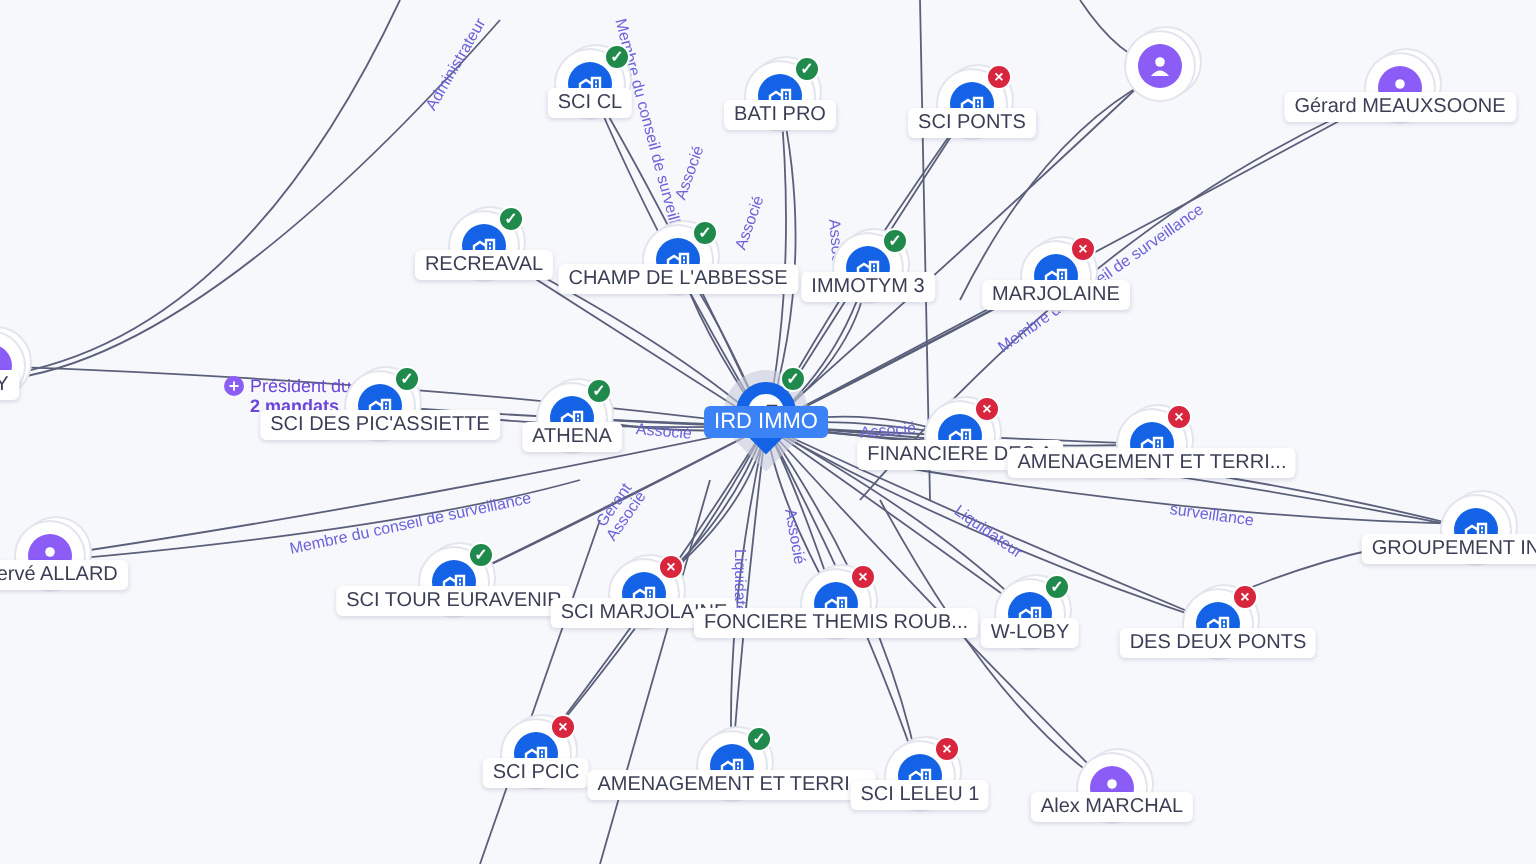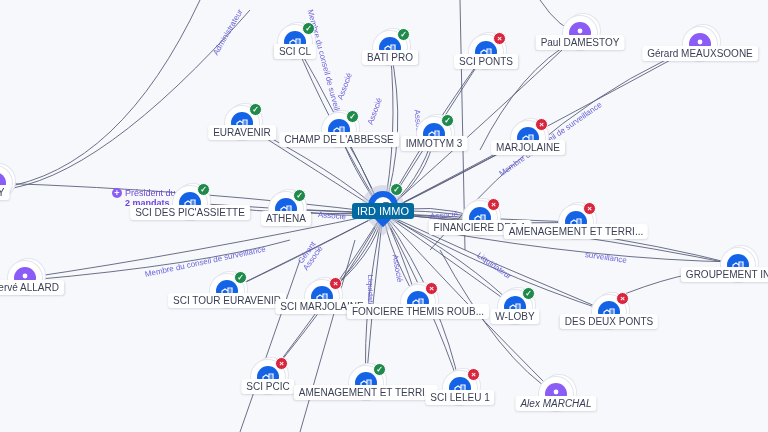--- a/index.html
+++ b/index.html
@@ -10,21 +10,21 @@
   .circle { position:absolute; left:50%; top:50%; width:34px; height:34px; margin:-17px 0 0 -17px; border-radius:50%; background:#fff; box-shadow:0 0 0 1px #e3e5ee, 3px -2px 0 0 #fff, 3px -2px 0 1px #e3e5ee; display:flex; align-items:center; justify-content:center; }
   .inner { width:22px; height:22px; border-radius:50%; display:flex; align-items:center; justify-content:center; }
   .inner.company { background:#1463e6; }
   .inner.person { background:#8b5cf6; }
   .badge { position:absolute; right:-3px; top:-3px; width:11px; height:11px; border-radius:50%; border:1px solid #fff; display:flex; align-items:center; justify-content:center; color:#fff; font-size:8px; line-height:1; font-weight:bold; }
   .badge.ok { background:#1f8a4c; }
   .badge.ko { background:#d7263d; }
   .label { position:absolute; left:50%; top:22px; transform:translateX(-50%); white-space:nowrap; background:#fff; color:#3a3f55; font-size:10px; padding:2px 5px; border-radius:3px; box-shadow:0 1px 2px rgba(40,50,90,0.15); }
   .center-pin { position:absolute; left:50%; top:50%; width:30px; height:30px; margin:-22px 0 0 -15px; border-radius:50% 50% 50% 0; transform:rotate(-45deg); background:#1463e6; box-shadow:0 0 0 6px rgba(200,205,220,0.6); }
   .center-pin-in { position:absolute; left:50%; top:50%; width:18px; height:18px; margin:-16px 0 0 -9px; border-radius:50%; background:#fff; display:flex; align-items:center; justify-content:center; }
-  .center-label { position:absolute; left:50%; top:20px; transform:translateX(-50%); background:#0369a1; color:#fff; font-size:11px; padding:2px 5px; border-radius:3px; white-space:nowrap; }
+  .center-label { position:absolute; left:50%; top:20px; transform:translateX(-50%); background:#3b82f6; color:#fff; font-size:11px; padding:2px 5px; border-radius:3px; white-space:nowrap; }
   .edge-label { position:absolute; font-size:8px; color:#6b63d9; white-space:nowrap; transform-origin:left center; }
   .mandats { position:absolute; left:112px; top:188px; font-size:9px; color:#6b46d9; display:flex; gap:3px; }
   .mandats .plus { width:10px; height:10px; border-radius:50%; background:#8b5cf6; color:#fff; font-size:9px; line-height:10px; text-align:center; font-weight:bold; }
 </style>
 </head>
 <body>
 
 <div id="graph">
   <svg class="edges" width="768" height="432">
     <g id="edge-group" stroke="#5a607a" stroke-width="0.9" fill="none">
@@ -153,21 +153,20 @@
       </div>
       <div class="node" style="left: 580px; top: 33px; width: 40px; height: 40px;">
         <div class="circle">
           <div class="inner person">
             <svg width="12" height="12" viewBox="0 0 12 12">
               <circle cx="6" cy="4" r="2.4" fill="#fff"></circle>
               <path d="M1.5 11 Q6 5.5 10.5 11 Z" fill="#fff"></path>
             </svg>
           </div>
         </div>
-        <div class="label">Paul DAMESTOY</div>
       </div>
       <div class="node" style="left: 700px; top: 44px; width: 40px; height: 40px;">
         <div class="circle">
           <div class="inner person">
             <svg width="12" height="12" viewBox="0 0 12 12">
               <circle cx="6" cy="4" r="2.4" fill="#fff"></circle>
               <path d="M1.5 11 Q6 5.5 10.5 11 Z" fill="#fff"></path>
             </svg>
           </div>
         </div>
@@ -175,21 +174,21 @@
       </div>
       <div class="node" style="left: 242px; top: 123px; width: 40px; height: 40px;">
         <div class="circle">
           <div class="inner company">
             <svg width="12" height="10" viewBox="0 0 12 10">
               <path d="M1 9 V5 L4 3 L7 5 V9 Z M7 9 V2 H11 V9 M8.5 4 H9.5 M8.5 6 H9.5" fill="none" stroke="#fff" stroke-width="1.2"></path>
             </svg>
           </div>
           <div class="badge ok">✓</div>
         </div>
-        <div class="label">EURAVENIR</div>
+        <div class="label">RECREAVAL</div>
       </div>
       <div class="node" style="left: 339px; top: 130px; width: 40px; height: 40px;">
         <div class="circle">
           <div class="inner company">
             <svg width="12" height="10" viewBox="0 0 12 10">
               <path d="M1 9 V5 L4 3 L7 5 V9 Z M7 9 V2 H11 V9 M8.5 4 H9.5 M8.5 6 H9.5" fill="none" stroke="#fff" stroke-width="1.2"></path>
             </svg>
           </div>
           <div class="badge ok">✓</div>
         </div>
@@ -374,21 +373,21 @@
         <div class="circle">
           <div class="inner company">
             <svg width="12" height="10" viewBox="0 0 12 10">
               <path d="M1 9 V5 L4 3 L7 5 V9 Z M7 9 V2 H11 V9 M8.5 4 H9.5 M8.5 6 H9.5" fill="none" stroke="#fff" stroke-width="1.2"></path>
             </svg>
           </div>
           <div class="badge ko">×</div>
         </div>
         <div class="label">SCI LELEU 1</div>
       </div>
-      <div class="node" style="left: 556px; top: 394px; width: 40px; height: 40px; font-style: italic;">
+      <div class="node" style="left: 556px; top: 394px; width: 40px; height: 40px;">
         <div class="circle">
           <div class="inner person">
             <svg width="12" height="12" viewBox="0 0 12 12">
               <circle cx="6" cy="4" r="2.4" fill="#fff"></circle>
               <path d="M1.5 11 Q6 5.5 10.5 11 Z" fill="#fff"></path>
             </svg>
           </div>
         </div>
         <div class="label">Alex MARCHAL</div>
       </div>

